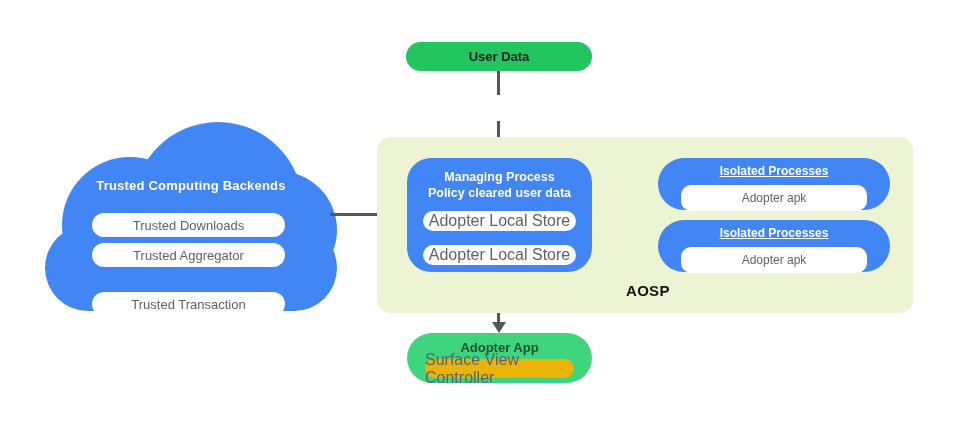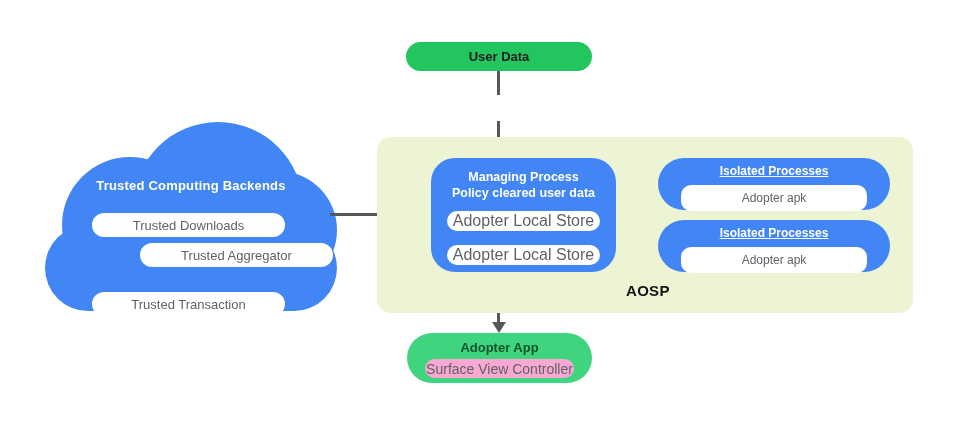--- a/index.html
+++ b/index.html
@@ -15,21 +15,21 @@
   .cloud-part{position:absolute;background:#4285f4;border-radius:50%;}
   .cp-base{left:0;top:103px;width:292px;height:86px;border-radius:43px;}
   .cp-left{left:17px;top:35px;width:136px;height:136px;}
   .cp-top{left:88px;top:0;width:170px;height:170px;}
   .cp-right{left:174px;top:49px;width:118px;height:118px;}
   .cloud-title{position:absolute;left:0;top:56px;width:100%;text-align:center;
     color:#ffffff;font-weight:bold;font-size:13px;letter-spacing:.2px;}
   .cloud-pill{position:absolute;left:47px;width:193px;height:24px;background:#ffffff;
     border-radius:12px;color:#5f6368;font-size:13px;
     display:flex;align-items:center;justify-content:center;}
-  .cpill1{top:91px;}.cpill2{top:121px;margin-left:48px;}.cpill3{top:150px;margin-top:20px;}
+  .cpill1{top:91px;}.cpill2{top:121px;}.cpill3{top:150px;margin-top:20px;}
 
   
   .line{position:absolute;background:#55585b;}
   .l-cloud{left:330px;top:213px;width:77px;height:3px;}
   .l-v1{left:497px;top:70px;width:3px;height:25px;}
   .l-v2{left:497px;top:121px;width:3px;height:37px;}
   .l-v3{left:497px;top:272px;width:3px;height:52px;}
   .l-r1{left:592px;top:214px;width:34px;height:3px;}
   .l-rv{left:624px;top:183px;width:3px;height:67px;}
   .l-r2{left:624px;top:183px;width:35px;height:3px;}
@@ -44,43 +44,43 @@
   .user-data{top:42px;height:29px;background:#22c55e;border-radius:15px;}
   .permissions{top:94px;height:28px;background:#d2e3fc;border-radius:14px;white-space:pre;}
 
   
   .aosp{position:absolute;left:377px;top:137px;width:536px;height:176px;
     background:#edf4d3;border-radius:14px;}
   .aosp-label{position:absolute;left:249px;top:145px;color:#141414;
     font-weight:bold;font-size:15px;letter-spacing:.3px;}
 
   .managing{position:absolute;left:30px;top:21px;width:185px;height:114px;
-    background:#4285f4;border-radius:24px;margin-left:24px;}
+    background:#4285f4;border-radius:24px;}
   .mp-title{margin-top:11px;text-align:center;color:#ffffff;font-weight:bold;
     font-size:12.5px;line-height:16px;}
   .mp-pill{position:absolute;left:16px;width:153px;height:20px;background:#ffffff;
     border-radius:10px;color:#5f6368;font-size:16px;
     display:flex;align-items:center;justify-content:center;}
   .mpp1{top:53px;}.mpp2{top:87px;}
 
   .iso{position:absolute;left:281px;width:232px;height:52px;
     background:#4285f4;border-radius:26px;}
   .iso1{top:21px;}.iso2{top:83px;}
   .iso-title{margin-top:6px;text-align:center;color:#ffffff;font-weight:bold;
     font-size:12px;text-decoration:underline;}
   .iso-pill{position:absolute;left:23px;top:27px;width:186px;height:26px;background:#ffffff;
     border-radius:10px;color:#5f6368;font-size:12px;
     display:flex;align-items:center;justify-content:center;}
 
   
   .adopter-app{position:absolute;left:407px;top:333px;width:185px;height:50px;
     background:#3fd57f;border-radius:25px;}
   .aa-title{margin-top:7px;text-align:center;font-weight:bold;font-size:13px;color:#14532d;}
-  .aa-pill{position:absolute;left:18px;top:26px;width:149px;height:19px;background:#f9a8d4;
-    border-radius:10px;color:#5f6368;font-size:14px;
+  .aa-pill{position:absolute;left:18px;top:26px;width:149px;height:19px;background:#eab308;
+    border-radius:10px;color:#5f6368;font-size:16px;
     display:flex;align-items:center;justify-content:center;}
 </style>
 </head>
 <body>
 
 <div class="canvas">
 
   <div class="cloud">
     <div class="cloud-part cp-top"></div>
     <div class="cloud-part cp-left"></div>

